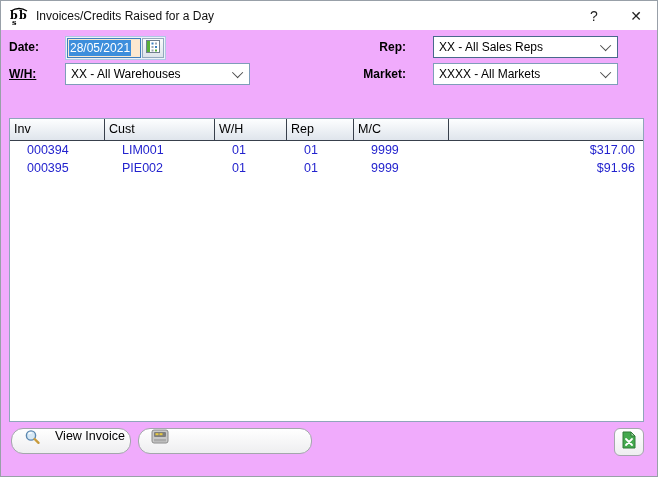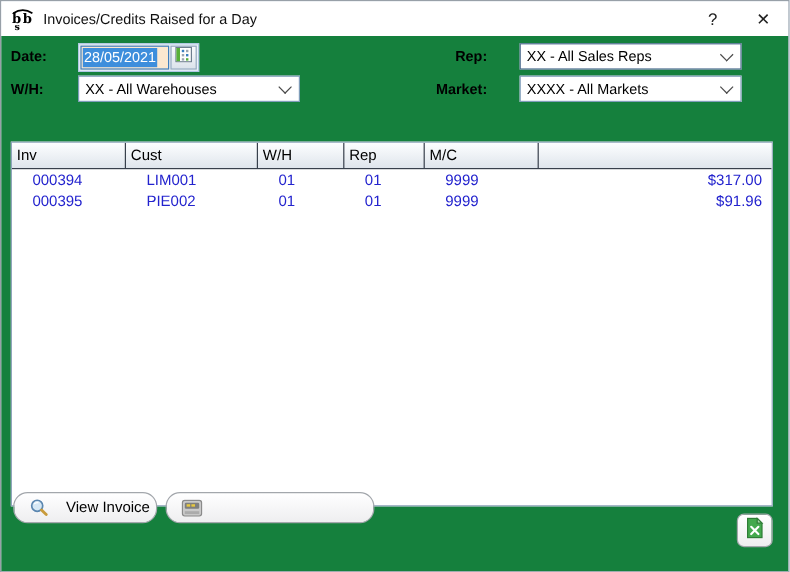--- a/index.html
+++ b/index.html
@@ -12,21 +12,21 @@
   
   .titlebar{
     position:absolute;top:0;left:0;right:0;height:29px;background:#FFFFFF;
     display:flex;align-items:center;padding-left:7px;
   }
   .titlebar .logo{width:22px;height:20px;margin-right:6px;flex:0 0 auto;}
   .titlebar .title{font-size:12px;color:#101010;flex:1 1 auto;}
   .tb-btn{width:42px;height:29px;display:flex;align-items:center;justify-content:center;
     font-size:14px;color:#222;cursor:default;}
   
-  .body{position:absolute;top:29px;left:0;right:0;bottom:0;background:#15803d;}
+  .body{position:absolute;top:29px;left:0;right:0;bottom:0;background:#f0abfc;}
   .lbl{position:absolute;font-size:12px;font-weight:bold;color:#000;}
   .lbl.right{text-align:right;}
   
   .dategroup{position:absolute;left:64px;top:6px;width:101px;height:24px;
     border:1px solid #AFC8E4;background:#EDF2F8;display:flex;align-items:center;padding:1px;}
   .dateinput{width:74px;height:20px;border:1px solid #3F7FBE;background:#FBE8D0;
     display:flex;align-items:center;padding-left:1px;overflow:hidden;}
   .dateinput .sel{background:#3D8EDC;color:#FFFFFF;font-size:12px;padding:1px 1px;white-space:nowrap;}
   .calbtn{width:22px;height:20px;margin-left:1px;border:1px solid #93A8BE;
     background:linear-gradient(#FAFBFC,#DCE3EB);display:flex;align-items:center;justify-content:center;}
@@ -42,22 +42,22 @@
     background:#FFFFFF;border:1px solid #8FA5BB;overflow:hidden;}
   .grid-header{display:flex;height:22px;background:linear-gradient(#FDFEFF,#DFE5EC);
     border-bottom:1px solid #38404C;font-size:12.5px;color:#000;}
   .hcell{border-right:1px solid #38404C;padding:3px 4px 0 4px;overflow:hidden;white-space:nowrap;}
   .hcell.num{text-align:right;}
   .hfill{flex:1 1 auto;}
   .grid-row{display:flex;height:18px;font-size:12.5px;color:#2323CE;}
   .cell{padding:2px 4px 0 17px;overflow:hidden;white-space:nowrap;}
   .cell.num{text-align:right;}
   
-  .btn{position:absolute;top:380px;height:26px;border:1px solid #A3A7AC;border-radius:12px;
-    background:linear-gradient(#FFFFFF,#EEEEF0);display:flex;align-items:center;
+  .btn{position:absolute;top:398px;height:26px;border:1px solid #A3A7AC;border-radius:12px;
+    background:linear-gradient(#FFFFFF,#EEEEF0);display:flex;align-items:flex-start;
     font-size:12.5px;color:#000;padding-left:12px;cursor:default;}
   .btn .bicon{margin-right:14px;display:flex;align-items:center;}
   .btn-sq{position:absolute;top:398px;left:613px;width:30px;height:28px;border:1px solid #A3A7AC;
     border-radius:6px;background:linear-gradient(#FFFFFF,#EEEEF0);
     display:flex;align-items:center;justify-content:center;cursor:default;}
 </style>
 </head>
 <body>
 
 <div class="window">
@@ -98,21 +98,21 @@
         </span>
       </div>
     </div>
 
     <span class="lbl right" style="left:330px;top:10px;width:75px;">Rep:</span>
     <div class="combo focused" style="left:432px;top:6px;width:185px;">
       <span class="val">XX - All Sales Reps</span>
       <span class="chev"></span>
     </div>
 
-    <span class="lbl" style="left:8px;top:37px;">W/H:</span>
+    <span class="lbl" style="left:8px;top:37px;text-decoration:underline;">W/H:</span>
     <div class="combo" style="left:64px;top:33px;width:185px;">
       <span class="val">XX - All Warehouses</span>
       <span class="chev"></span>
     </div>
 
     <span class="lbl right" style="left:330px;top:37px;width:75px;">Market:</span>
     <div class="combo" style="left:432px;top:33px;width:185px;">
       <span class="val">XXXX - All Markets</span>
       <span class="chev"></span>
     </div>

